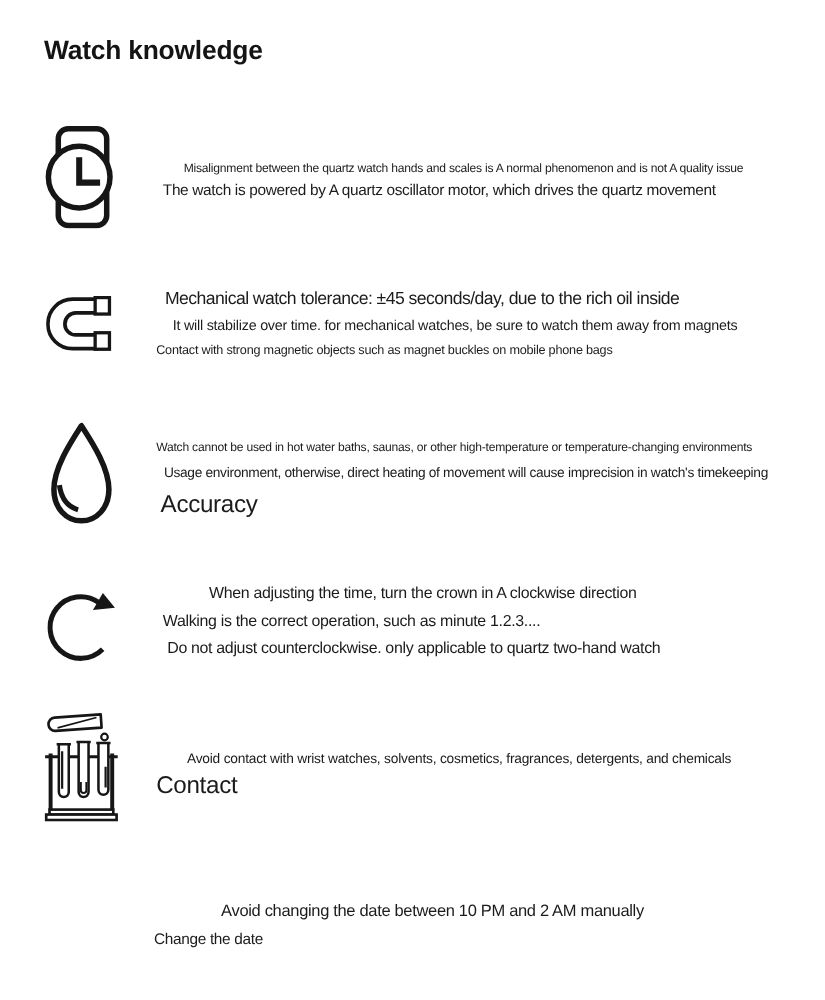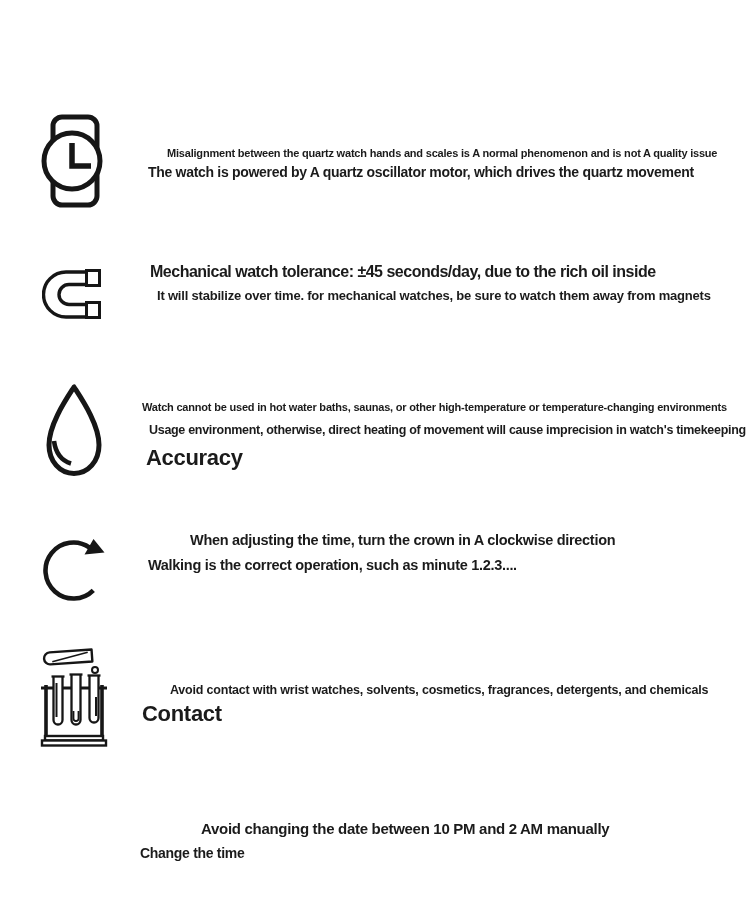--- a/index.html
+++ b/index.html
@@ -16,71 +16,74 @@
     left:40px; top:33px;
     margin:0;
     font-size:24px;
     font-weight:700;
     letter-spacing:-0.2px;
     color:#141414;
   }
   .ln{
     position:absolute;
     white-space:nowrap;
-    font-weight:700;
+    font-weight:400;
     color:#1b1b1b;
     line-height:1.2;
   }
   .icon{ position:absolute; }
   .icon svg{ display:block; }
 </style>
 </head>
 <body>
 
 <div class="canvas">
 
+  <h1 class="page-title">Watch knowledge</h1>
 
   <div class="icon" style="left:40px;top:114px">
     <svg width="66" height="94" viewBox="0 0 66 94">
       <rect x="13" y="3" width="44" height="88" rx="9" fill="#fff" stroke="#161616" stroke-width="5"></rect>
       <circle cx="32" cy="47" r="28" fill="#fff" stroke="#161616" stroke-width="5"></circle>
       <path d="M32,29 V52 H51" fill="none" stroke="#161616" stroke-width="5.5"></path>
     </svg>
   </div>
   <div class="ln" style="left:167px;top:147px;font-size:11px;letter-spacing:-0.2px">Misalignment between the quartz watch hands and scales is A normal phenomenon and is not A quality issue</div>
   <div class="ln" style="left:148px;top:164px;font-size:14px;letter-spacing:-0.3px">The watch is powered by A quartz oscillator motor, which drives the quartz movement</div>
 
   <div class="icon" style="left:42px;top:269px">
     <svg width="60" height="55" viewBox="0 0 60 55">
       <path d="M46,3 H24 A22.5,22.5 0 0 0 24,48 H46 V35.5 H27 A10,10 0 0 1 27,15.5 H46 Z" fill="#fff" stroke="#161616" stroke-width="3.4"></path>
       <rect x="44.5" y="1.5" width="13" height="15" fill="#fff" stroke="#161616" stroke-width="3"></rect>
       <rect x="44.5" y="33.5" width="13" height="15" fill="#fff" stroke="#161616" stroke-width="3"></rect>
     </svg>
   </div>
   <div class="ln" style="left:150px;top:262px;font-size:16px;letter-spacing:-0.5px">Mechanical watch tolerance: ±45 seconds/day, due to the rich oil inside</div>
   <div class="ln" style="left:157px;top:288px;font-size:13px;letter-spacing:-0.2px">It will stabilize over time. for mechanical watches, be sure to watch them away from magnets</div>
+  <div class="ln" style="left:142px;top:313px;font-size:11.5px;letter-spacing:-0.2px">Contact with strong magnetic objects such as magnet buckles on mobile phone bags</div>
 
   <div class="icon" style="left:40px;top:382px">
     <svg width="68" height="98" viewBox="0 0 68 98">
       <path d="M34,5 C27,16 9,42 9,63 C9,79.5 20,91.5 34,91.5 C48,91.5 59,79.5 59,63 C59,42 41,16 34,5 Z" fill="#fff" stroke="#161616" stroke-width="5" stroke-linejoin="round"></path>
       <path d="M14,59 C15.5,70 21,78.5 31,81.5" fill="none" stroke="#161616" stroke-width="4.6"></path>
     </svg>
   </div>
   <div class="ln" style="left:149px;top:423px;font-size:12.5px;letter-spacing:-0.3px">Usage environment, otherwise, direct heating of movement will cause imprecision in watch's timekeeping</div>
   <div class="ln" style="left:142px;top:401px;font-size:11px;letter-spacing:-0.2px">Watch cannot be used in hot water baths, saunas, or other high-temperature or temperature-changing environments</div>
   <div class="ln" style="left:146px;top:445px;font-size:22px;letter-spacing:-0.3px">Accuracy</div>
 
   <div class="icon" style="left:43px;top:531px">
     <svg width="70" height="76" viewBox="0 0 70 76">
       <path d="M46.6,16.6 A28,28 0 1 0 50.3,59.3" fill="none" stroke="#161616" stroke-width="4.6"></path>
       <polygon points="41.5,23.5 50.5,8 61.5,21.5" fill="#161616"></polygon>
     </svg>
   </div>
   <div class="ln" style="left:190px;top:532px;font-size:14.5px;letter-spacing:-0.3px">When adjusting the time, turn the crown in A clockwise direction</div>
   <div class="ln" style="left:148px;top:557px;font-size:14.5px;letter-spacing:-0.3px">Walking is the correct operation, such as minute 1.2.3....</div>
+  <div class="ln" style="left:152px;top:582px;font-size:14.5px;letter-spacing:-0.3px">Do not adjust counterclockwise. only applicable to quartz two-hand watch</div>
 
   <div class="icon" style="left:36px;top:643px">
     <svg width="76" height="104" viewBox="0 0 76 104">
       <g transform="rotate(-4 34 14)">
         <path d="M56,8 H14 A6,6 0 0 0 14,20 H56 Z" fill="#fff" stroke="#161616" stroke-width="2.4" stroke-linejoin="round"></path>
         <path d="M16,17.5 L52,10.5" fill="none" stroke="#161616" stroke-width="1.6"></path>
       </g>
       <circle cx="59" cy="27" r="3" fill="#fff" stroke="#161616" stroke-width="2"></circle>
       <path d="M10,42 V93 M66,42 V93" fill="none" stroke="#161616" stroke-width="3.6"></path>
       <path d="M5,45 H71" fill="none" stroke="#161616" stroke-width="2.8"></path>
@@ -94,15 +97,15 @@
       <path d="M37.5,68 V75.5 A2.5,2.5 0 0 0 42.5,75.5 V68" fill="none" stroke="#161616" stroke-width="1.8"></path>
       <path d="M60,54 V73" fill="none" stroke="#161616" stroke-width="2"></path>
       <rect x="9" y="93" width="58" height="4.5" fill="#fff" stroke="#161616" stroke-width="2.4"></rect>
       <rect x="6" y="97.5" width="64" height="5" fill="#fff" stroke="#161616" stroke-width="2.4"></rect>
     </svg>
   </div>
   <div class="ln" style="left:170px;top:683px;font-size:12.5px;letter-spacing:-0.2px">Avoid contact with wrist watches, solvents, cosmetics, fragrances, detergents, and chemicals</div>
   <div class="ln" style="left:142px;top:701px;font-size:22px;letter-spacing:-0.3px">Contact</div>
 
   <div class="ln" style="left:201px;top:820px;font-size:15px;letter-spacing:-0.3px">Avoid changing the date between 10 PM and 2 AM manually</div>
-  <div class="ln" style="left:140px;top:845px;font-size:14px;letter-spacing:-0.3px">Change the time</div>
+  <div class="ln" style="left:140px;top:845px;font-size:14px;letter-spacing:-0.3px">Change the date</div>
 
 </div>
 
 </body></html>

